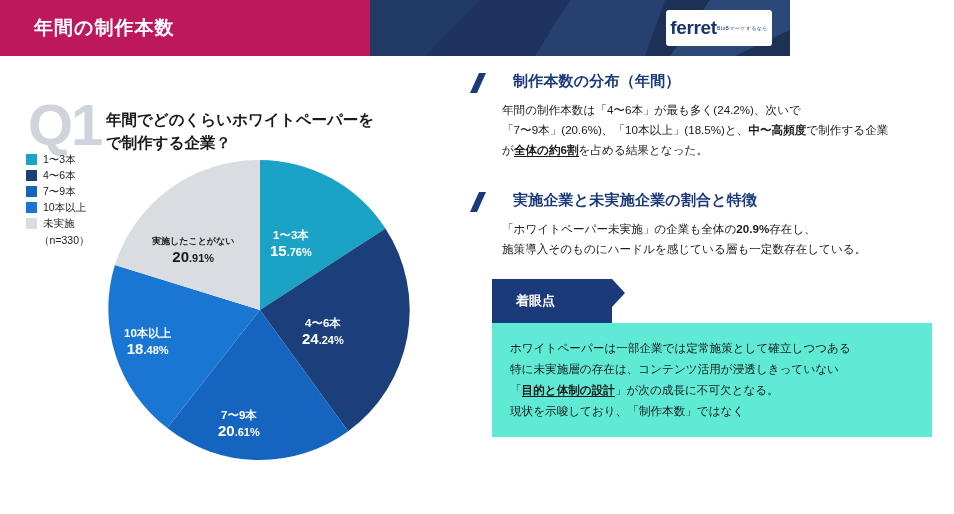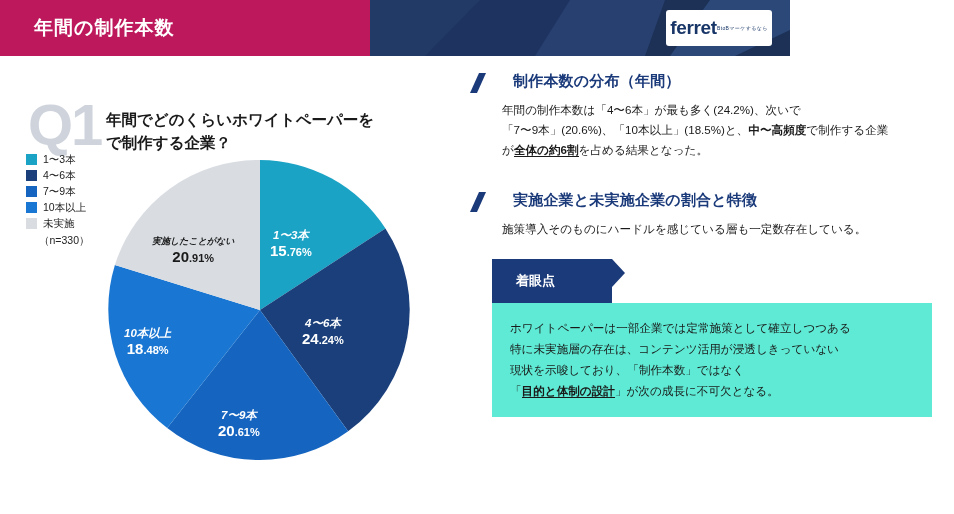--- a/index.html
+++ b/index.html
@@ -109,21 +109,21 @@
     width: 320px; height: 320px;
   }
   .pie-label {
     position: absolute;
     color: #ffffff;
     font-weight: bold;
     line-height: 14px;
     text-align: center;
     white-space: nowrap;
   }
-  .pie-label .cat { font-size: 11.5px; display: block; font-style: italic; }
+  .pie-label .cat { font-size: 11.5px; display: block; }
   .pie-label .val { font-size: 15px; display: block; margin-top: 2px; }
   .pie-label .val small { font-size: 11px; }
   .pie-label.dark { color: #1a1a1a; }
   .pie-label.dark .cat { font-size: 9px; }
 
   
   .right { position: absolute; left: 470px; top: 72px; width: 470px; }
 
   .sec-head {
     display: flex; align-items: flex-start;
@@ -281,27 +281,28 @@
       <div><span>が</span><span class="ul">全体の約6割</span><span>を占める結果となった。</span></div>
     </div>
 
     <div class="sec-head sec2">
       <svg class="slash" viewBox="0 0 16 20">
         <polygon points="9,0 16,0 7,20 0,20" fill="#1b3a7a"></polygon>
       </svg>
       <div class="sec-title">実施企業と未実施企業の割合と特徴</div>
     </div>
     <div class="sec-body">
+      <div><span>「ホワイトペーパー未実施」の企業も全体の</span><b>20.9%</b><span>存在し、</span></div>
       <div>施策導入そのものにハードルを感じている層も一定数存在している。</div>
     </div>
 
     <div class="point-wrap">
       <div class="point-tag">着眼点</div>
       <div class="point-body">
         <div>ホワイトペーパーは一部企業では定常施策として確立しつつある</div>
         <div>特に未実施層の存在は、コンテンツ活用が浸透しきっていない</div>
+        <div><span>「</span><span class="ul">目的と体制の設計</span><span>」が次の成長に不可欠となる。</span></div>
         <div>現状を示唆しており、「制作本数」ではなく</div>
-        <div><span>「</span><span class="ul">目的と体制の設計</span><span>」が次の成長に不可欠となる。</span></div>
       </div>
     </div>
 
   </div>
 </div>
 
 </body></html>

